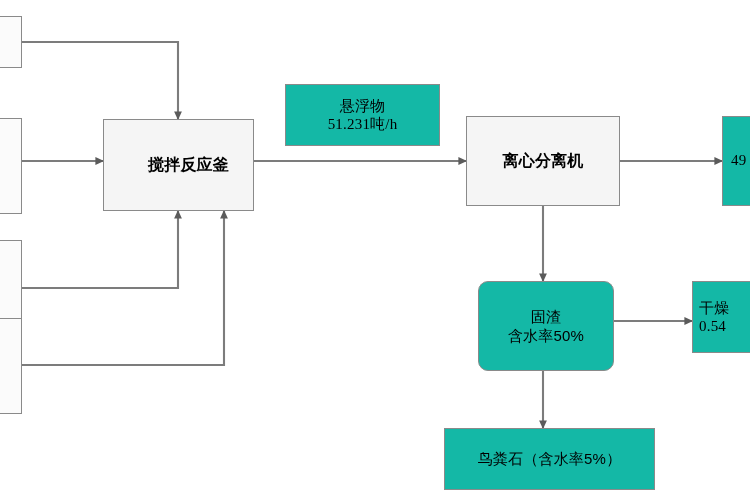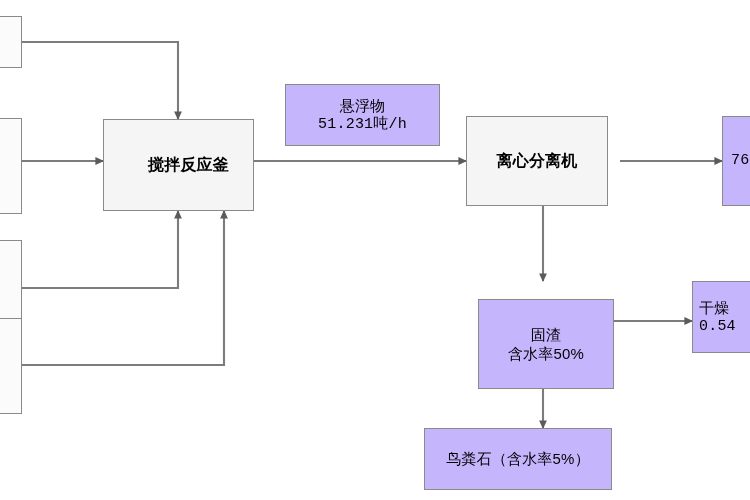--- a/index.html
+++ b/index.html
@@ -27,25 +27,25 @@
     text-align: center;
     color: #000000;
     line-height: 1.28;
     letter-spacing: 0.2px;
   }
   .node .ln {
     display: block;
     white-space: nowrap;
   }
   .node.plain { background: #fbfbfb; }
-  .node.lbl { background: #c4b5fd; }
+  .node.lbl { background: #14b8a6; }
   .t14 { font-size: 14.5px; }
   .t15 { font-size: 15px; }
   .t16 { font-size: 16px; font-weight: 600; }
-  .mono { font-family: Liberation Mono, monospace; }
+  .mono { font-family: Liberation Serif, serif; }
   svg#wires {
     position: absolute;
     left: 0;
     top: 0;
     width: 750px;
     height: 500px;
     pointer-events: none;
   }
 </style>
 </head>
@@ -90,35 +90,35 @@
 
   <div class="node" style="left:103px; top:119px; width:151px; height:92px;padding-left:20px;">
     <span class="ln t16">搅拌反应釜</span>
   </div>
 
   <div class="node lbl" style="left:285px; top:84px; width:155px; height:62px;">
     <span class="ln t15">悬浮物</span>
     <span class="ln t15 mono">51.231吨/h</span>
   </div>
 
-  <div class="node" style="left:466px; top:116px; width:142px; height:90px;">
+  <div class="node" style="left:466px; top:116px; width:154px; height:90px;">
     <span class="ln t16">离心分离机</span>
   </div>
 
-  <div class="node lbl" style="left:478px; top:299px; width:136px; height:90px;">
+  <div class="node lbl" style="left:478px; top:281px; width:136px; height:90px;border-radius:10px;">
     <span class="ln t15">固渣</span>
     <span class="ln t15">含水率50%</span>
   </div>
 
-  <div class="node lbl" style="left:424px; top:428px; width:188px; height:62px;">
+  <div class="node lbl" style="left:444px; top:428px; width:211px; height:62px;">
     <span class="ln t15">鸟粪石（含水率5%）</span>
   </div>
 
   <div class="node lbl" style="left:722px; top:116px; width:56px; height:90px; align-items:flex-start; padding-left:8px;">
-    <span class="ln t15 mono">76</span>
+    <span class="ln t15 mono">49</span>
   </div>
 
   <div class="node lbl" style="left:692px; top:281px; width:66px; height:72px; align-items:flex-start; padding-left:6px;">
     <span class="ln t15">干燥</span>
     <span class="ln t15 mono">0.54</span>
   </div>
 
 </div>
 
 </body></html>

